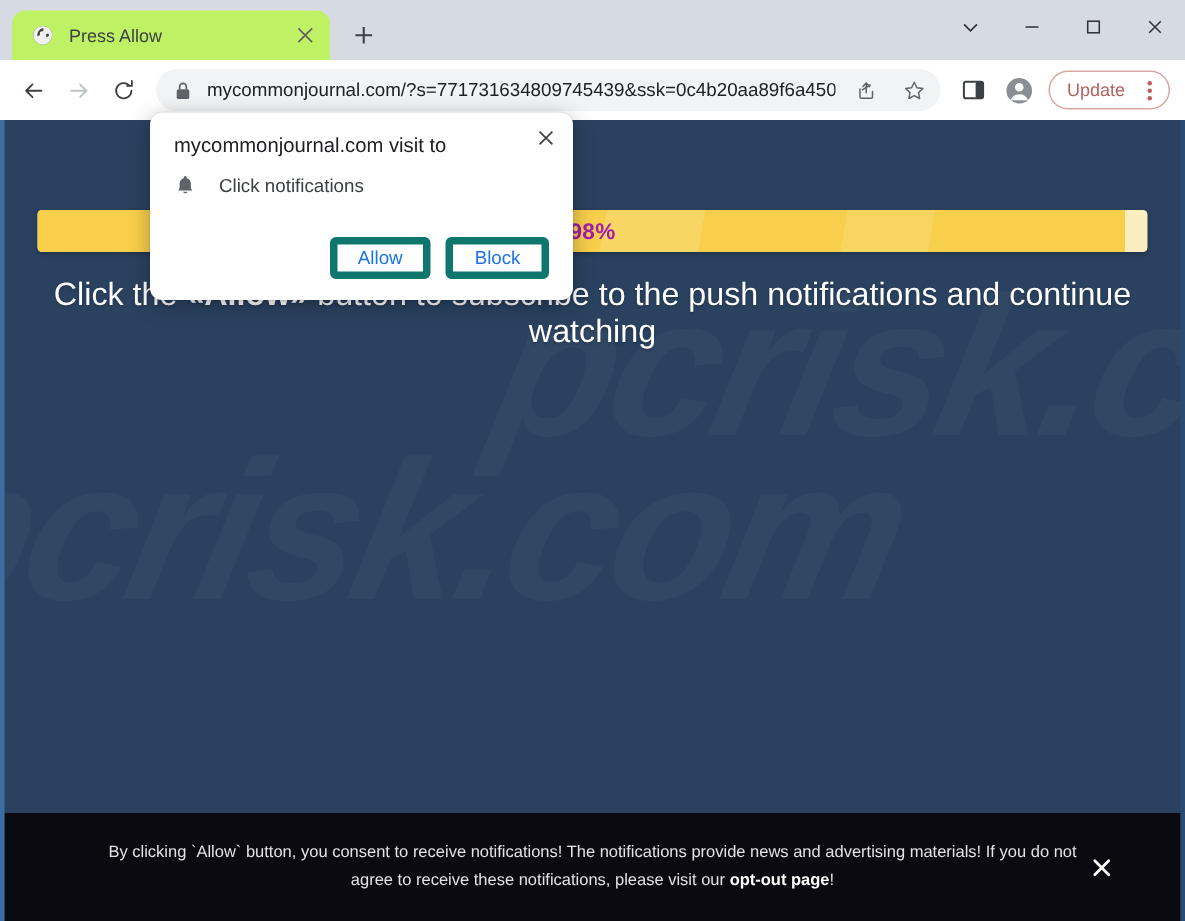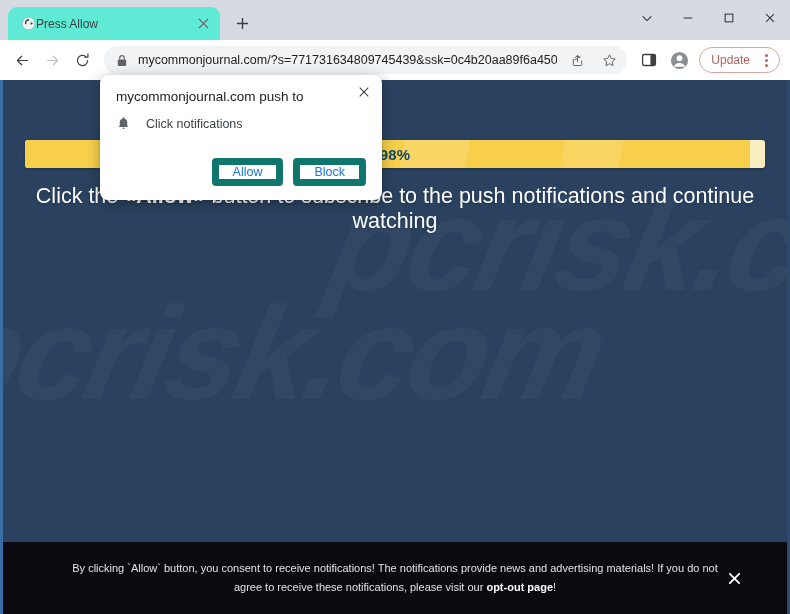--- a/index.html
+++ b/index.html
@@ -26,23 +26,24 @@
     display: flex;
     align-items: flex-end;
     padding-left: 8px;
   }
   .tab {
     position: relative;
     display: flex;
     align-items: center;
     height: 33px;
     width: 212px;
-    background: #5eead4;
+    background: #bef264;
     border-radius: 9px 9px 0 0;
     padding: 0 8px 0 12px;
+    gap: 10px;
   }
   .tab-favicon {
     width: 16px; height: 16px;
     flex: 0 0 16px;
     display: flex; align-items: center; justify-content: center;
   }
   .tab-title {
     flex: 1 1 auto;
     font-size: 12px;
     color: #3c4043;
@@ -207,21 +208,21 @@
         rgba(255,255,255,0.12) 74%,
         rgba(255,255,255,0.12) 82%,
         rgba(255,255,255,0.00) 82%);
   }
   .progress-label {
     position: absolute;
     left: 0; right: 0; top: 0; bottom: 0;
     display: flex; align-items: center; justify-content: center;
     font-size: 15px;
     font-weight: 700;
-    color: #0c4a6e;
+    color: #a21caf;
     letter-spacing: 0.2px;
   }
 
   
   .headline {
     position: absolute;
     left: 30px; right: 30px;
     top: 104px;
     text-align: center;
     font-size: 21.5px;
@@ -297,21 +298,21 @@
   .perm-row .bell { flex: 0 0 16px; display:flex; align-items:center; color:#5f6368; }
   .perm-row .perm-label { font-size: 12.5px; color: #3c4043; }
   .perm-actions {
     display: flex;
     justify-content: flex-end;
     gap: 10px;
   }
   .perm-btn {
     min-width: 56px;
     height: 28px;
-    border: 7px solid #0f766e;
+    border: 5px solid #0f766e;
     border-radius: 4px;
     background: #fff;
     color: #1a73e8;
     font-size: 12.5px;
     font-family: "Liberation Sans", sans-serif;
     display: flex; align-items: center; justify-content: center;
     padding: 0 14px;
   }
   .perm-btn.primary { color: #1a73e8; }
 
@@ -463,21 +464,21 @@
     </div>
   </div>
 
   <div class="perm">
     <div class="perm-close">
       <svg width="12" height="12" viewBox="0 0 14 14">
         <path d="M2 2 L12 12 M12 2 L2 12" stroke="#3c4043" stroke-width="1.3" fill="none"></path>
       </svg>
     </div>
 
-    <div class="perm-title">mycommonjournal.com push to</div>
+    <div class="perm-title">mycommonjournal.com visit to</div>
 
     <div class="perm-row">
       <span class="bell">
         <svg width="15" height="16" viewBox="0 0 16 17">
           <path d="M8 1.4 a1.1 1.1 0 0 1 1.1 1.1 v0.5 a4 4 0 0 1 2.9 3.85 V9.2 c0 1.1 .5 1.9 1.1 2.5 H2.9 c.6 -.6 1.1 -1.4 1.1 -2.5 V6.85 A4 4 0 0 1 6.9 3 V2.5 A1.1 1.1 0 0 1 8 1.4 Z" fill="#5f6368"></path>
           <path d="M6.4 12.6 a1.7 1.7 0 0 0 3.2 0 Z" fill="#5f6368"></path>
         </svg>
       </span>
       <span class="perm-label">Click notifications</span>
     </div>

